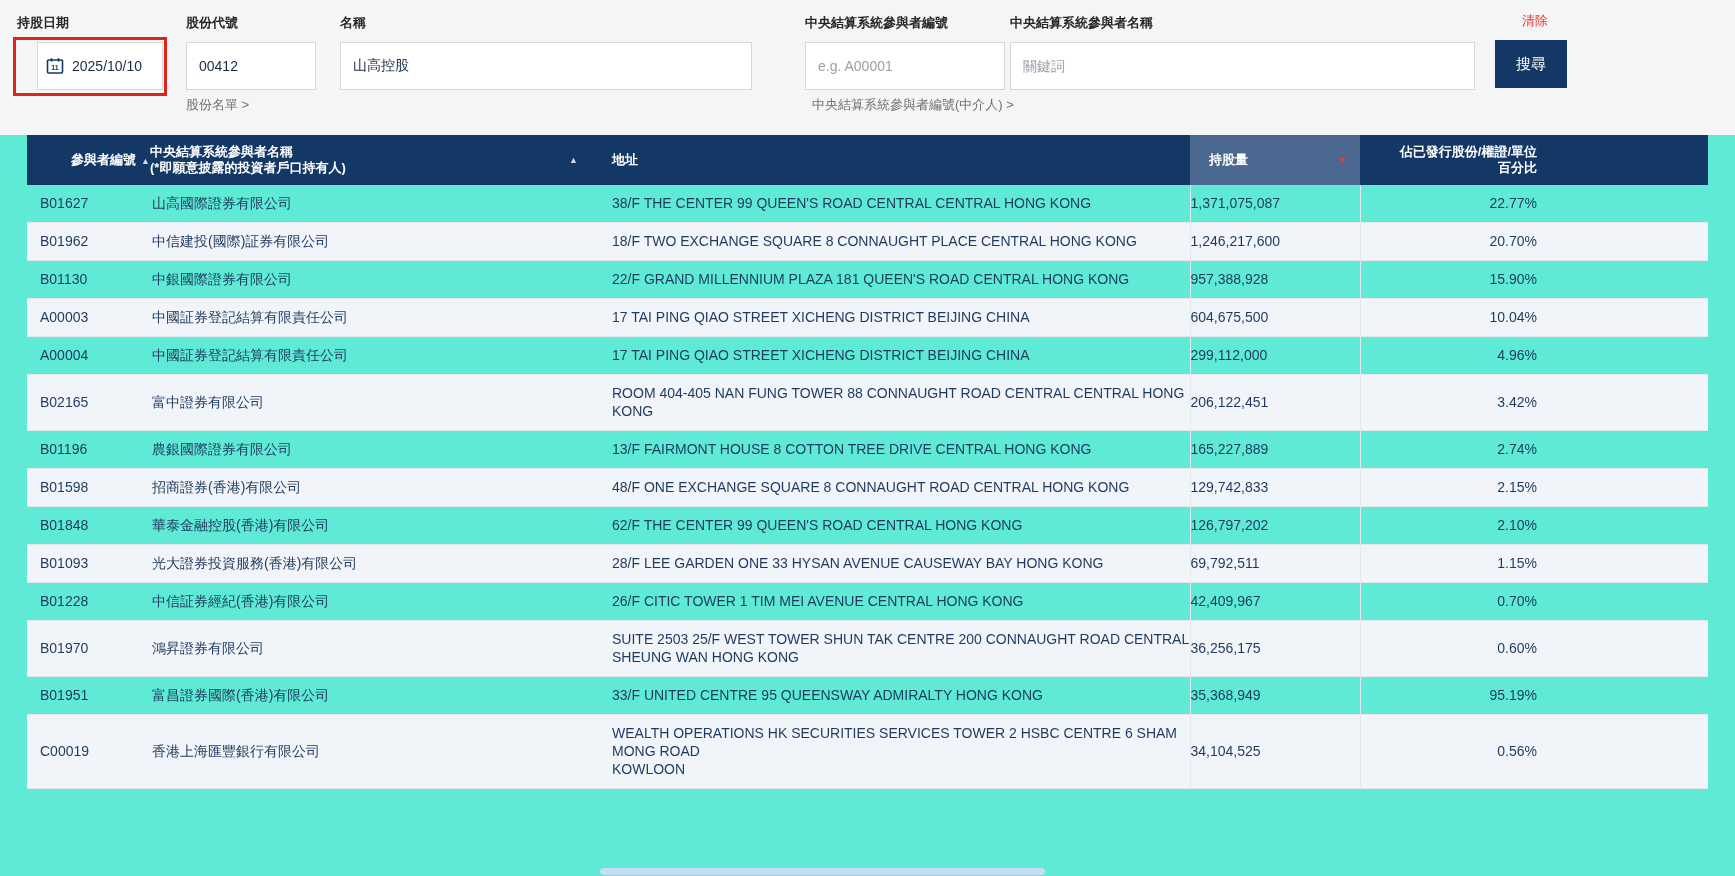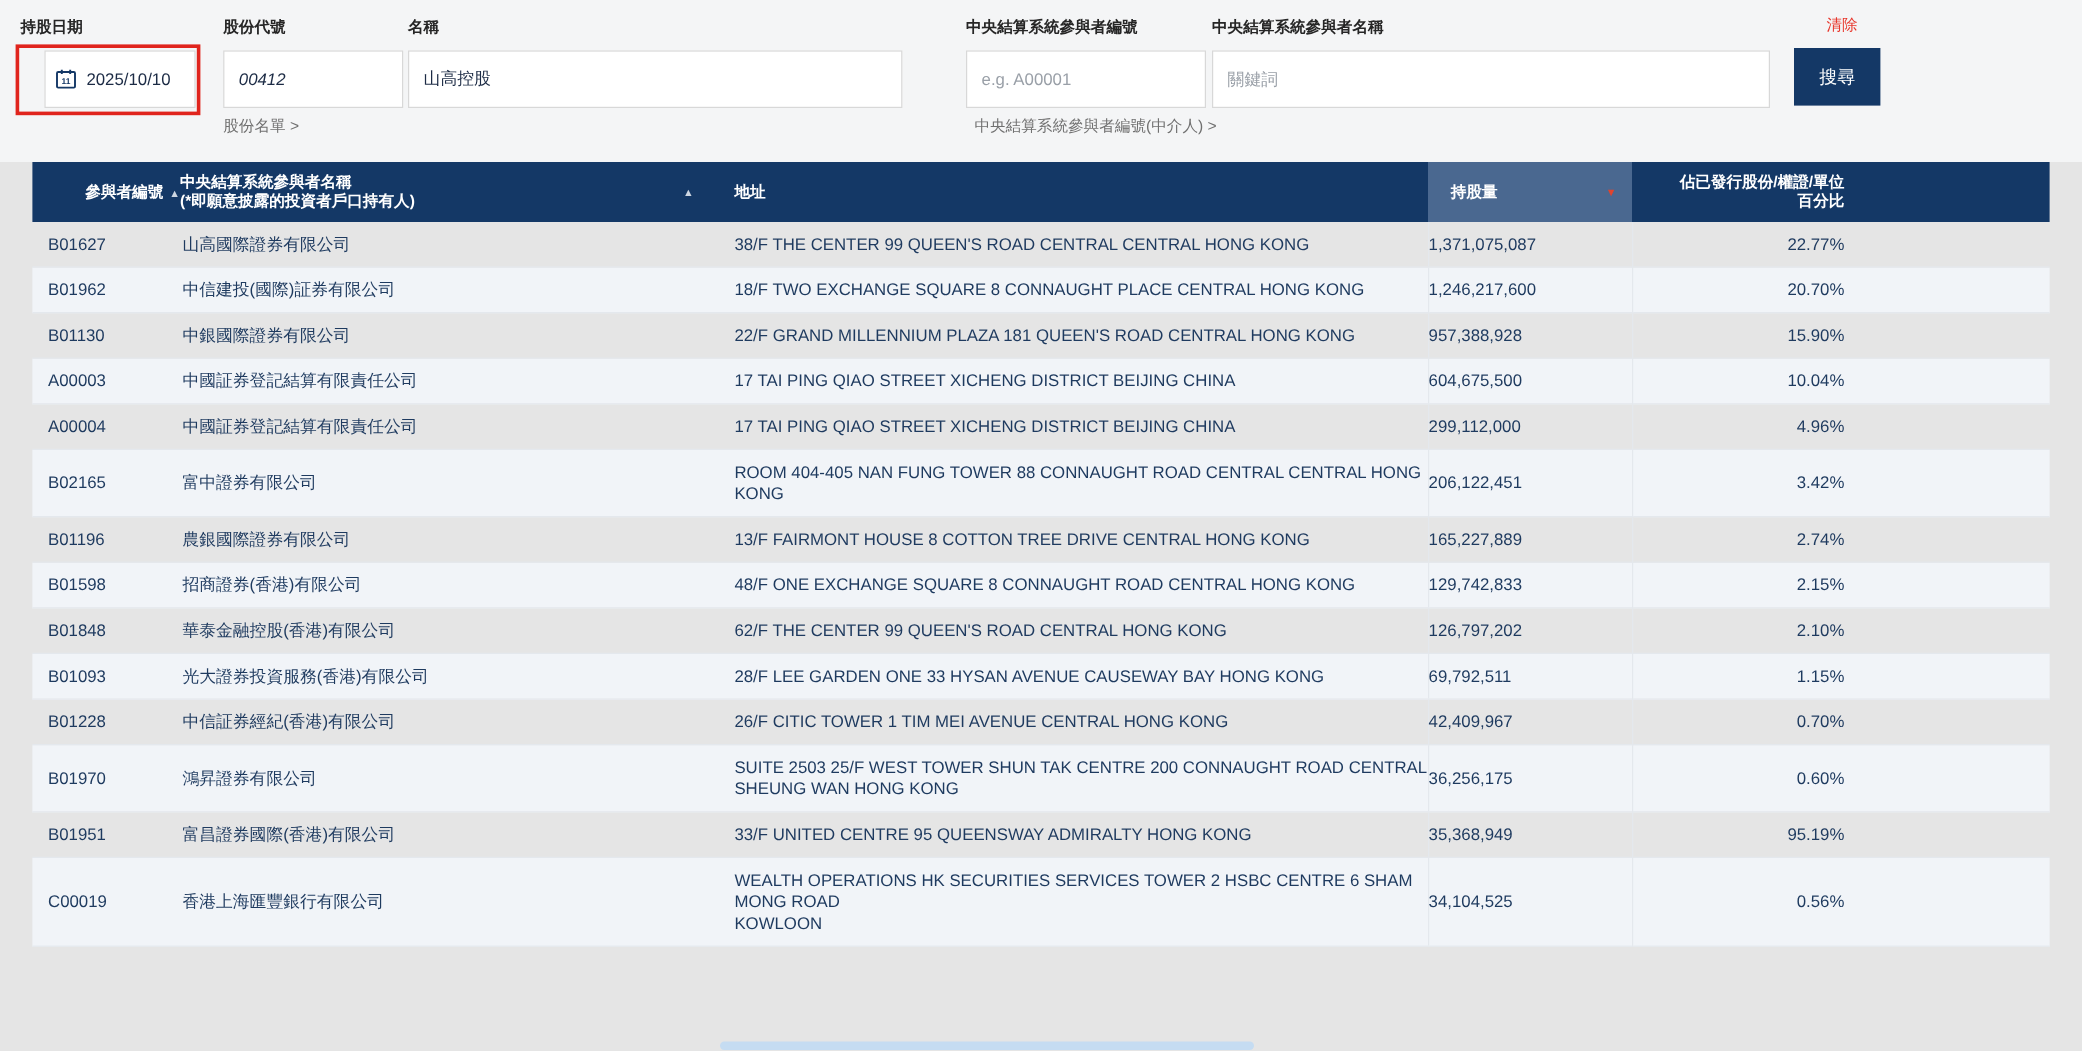--- a/index.html
+++ b/index.html
@@ -3,35 +3,35 @@
 <meta charset="utf-8">
 <style>
   :root{
     --navy:#143866; --header-highlight:#4a6890; --red:#e8372c;
     --row-alt:#f1f4f8; --row-border:#e4e8ed; --cell-text:#1e3a5f;
     --label-text:#262626; --link-gray:#707070; --sort-arrow-light:#cdd6e2;
     --sort-arrow-red:#e0442e; --annotation-red:#e0241d; --topbar-bg:#f4f5f6;
   }
   *{box-sizing:border-box; margin:0; padding:0;}
   body{font-family:"Liberation Sans","DejaVu Sans",sans-serif; background:#fff;}
-  .page{position:relative; width:1735px; height:876px; overflow:hidden; background:#e5e5e5;}
+  .page{position:relative; width:1735px; height:876px; overflow:hidden; background:#5eead4;}
 
   
   .topbar{position:relative; width:100%; height:135px; background:var(--topbar-bg);}
   .fg{position:absolute; top:14px;}
   .fg .flabel{display:block; font-size:13px; font-weight:600; color:var(--label-text); margin-bottom:10px; white-space:nowrap;}
   .input-box, .tinput{
     height:48px; background:#fff; border:1px solid #d8d8d8;
     font-size:14px; color:#1c2b45; padding:0 12px; display:flex; align-items:center; gap:8px;
   }
   .tinput{display:block; width:100%; line-height:46px;}
   input.tinput{font-family:inherit;}
   input.tinput::placeholder{color:#9aa0a8;}
   .fg-date{left:17px;} .fg-date .input-box{width:126px; padding:0 8px;margin-left:20px;}
-  .fg-code{left:186px;} .fg-code .tinput{width:150px;font-style:italic;}
+  .fg-code{left:186px;} .fg-code .tinput{width:130px;}
   .fg-name{left:340px;} .fg-name .tinput{width:412px;}
   .fg-pid{left:805px;}  .fg-pid .tinput{width:200px;}
   .fg-pname{left:1010px;} .fg-pname .tinput{width:465px;}
   .date-wrap{position:relative;}
   .annotation-box{position:absolute; left:-4px; top:-5px; right:-4px; bottom:-6px;
     border:3px solid var(--annotation-red); pointer-events:none;}
   .search-btn{position:absolute; left:1495px; top:40px; width:72px; height:48px;
     background:var(--navy); color:#fff; border:none; font-size:15px; font-family:inherit; cursor:pointer;}
   .clear-link{position:absolute; left:1522px; top:12px; font-size:13px; color:var(--red); text-decoration:none; cursor:pointer;}
   .sub-link{position:absolute; top:96px; font-size:13px; color:var(--link-gray); text-decoration:none; cursor:pointer; white-space:nowrap;}

